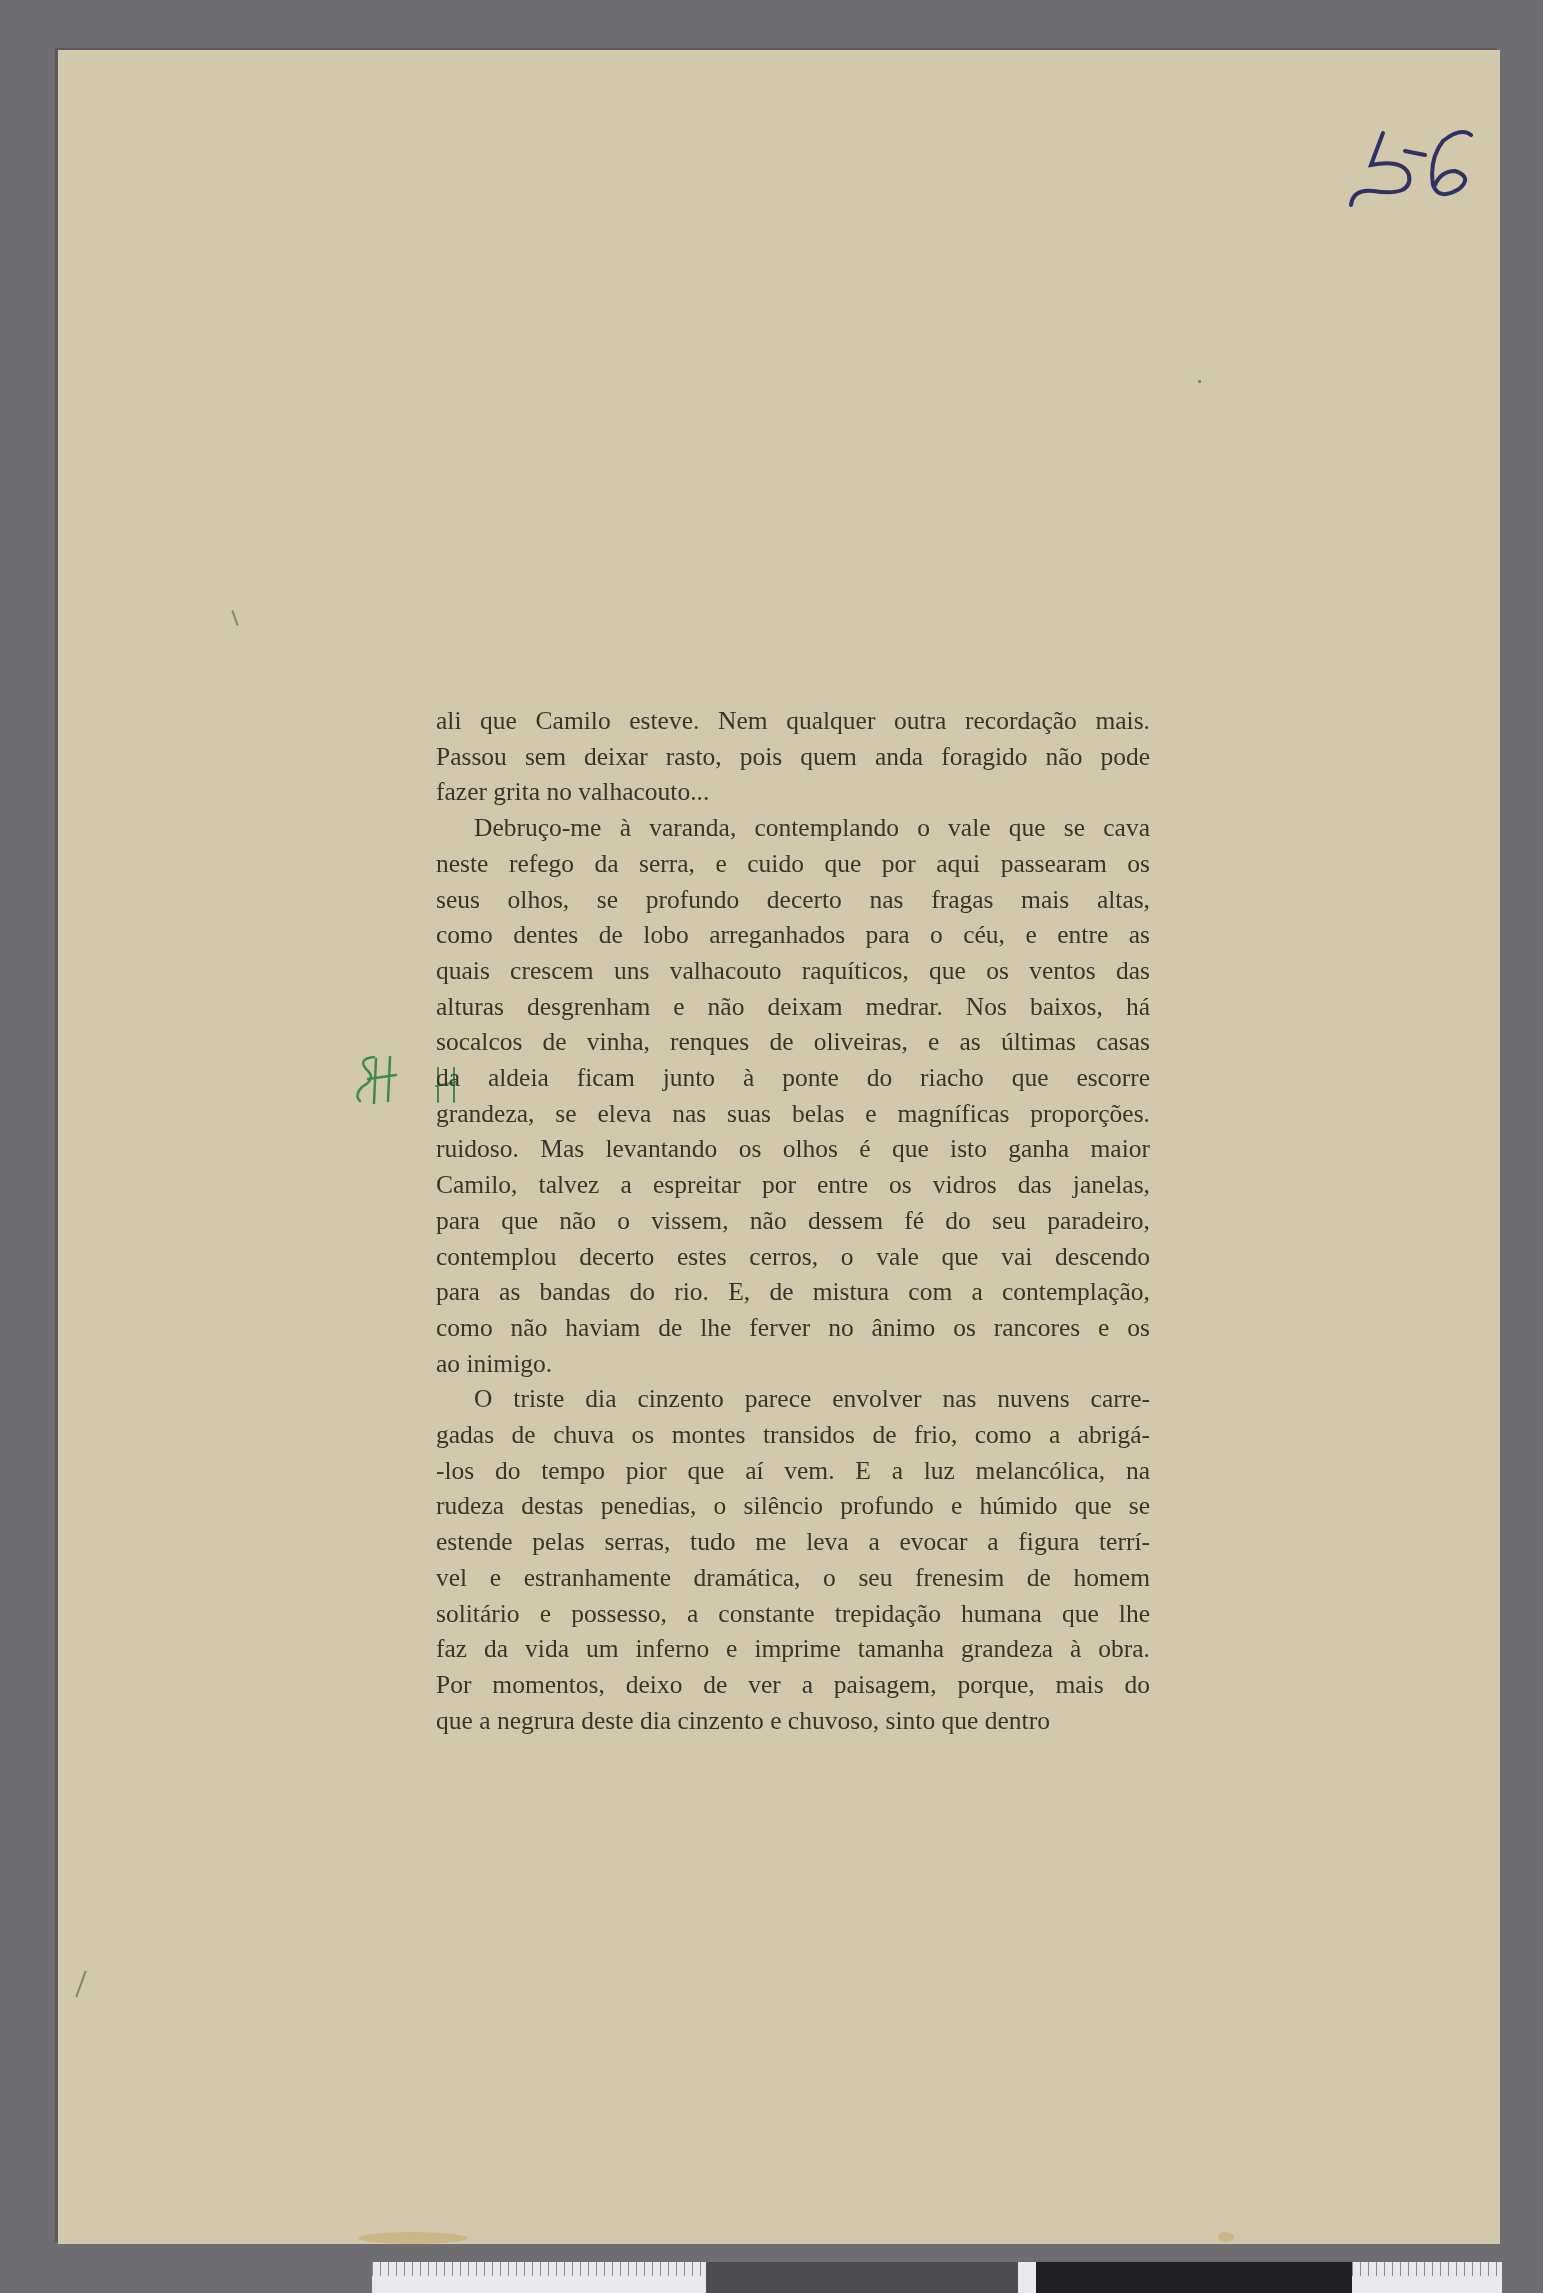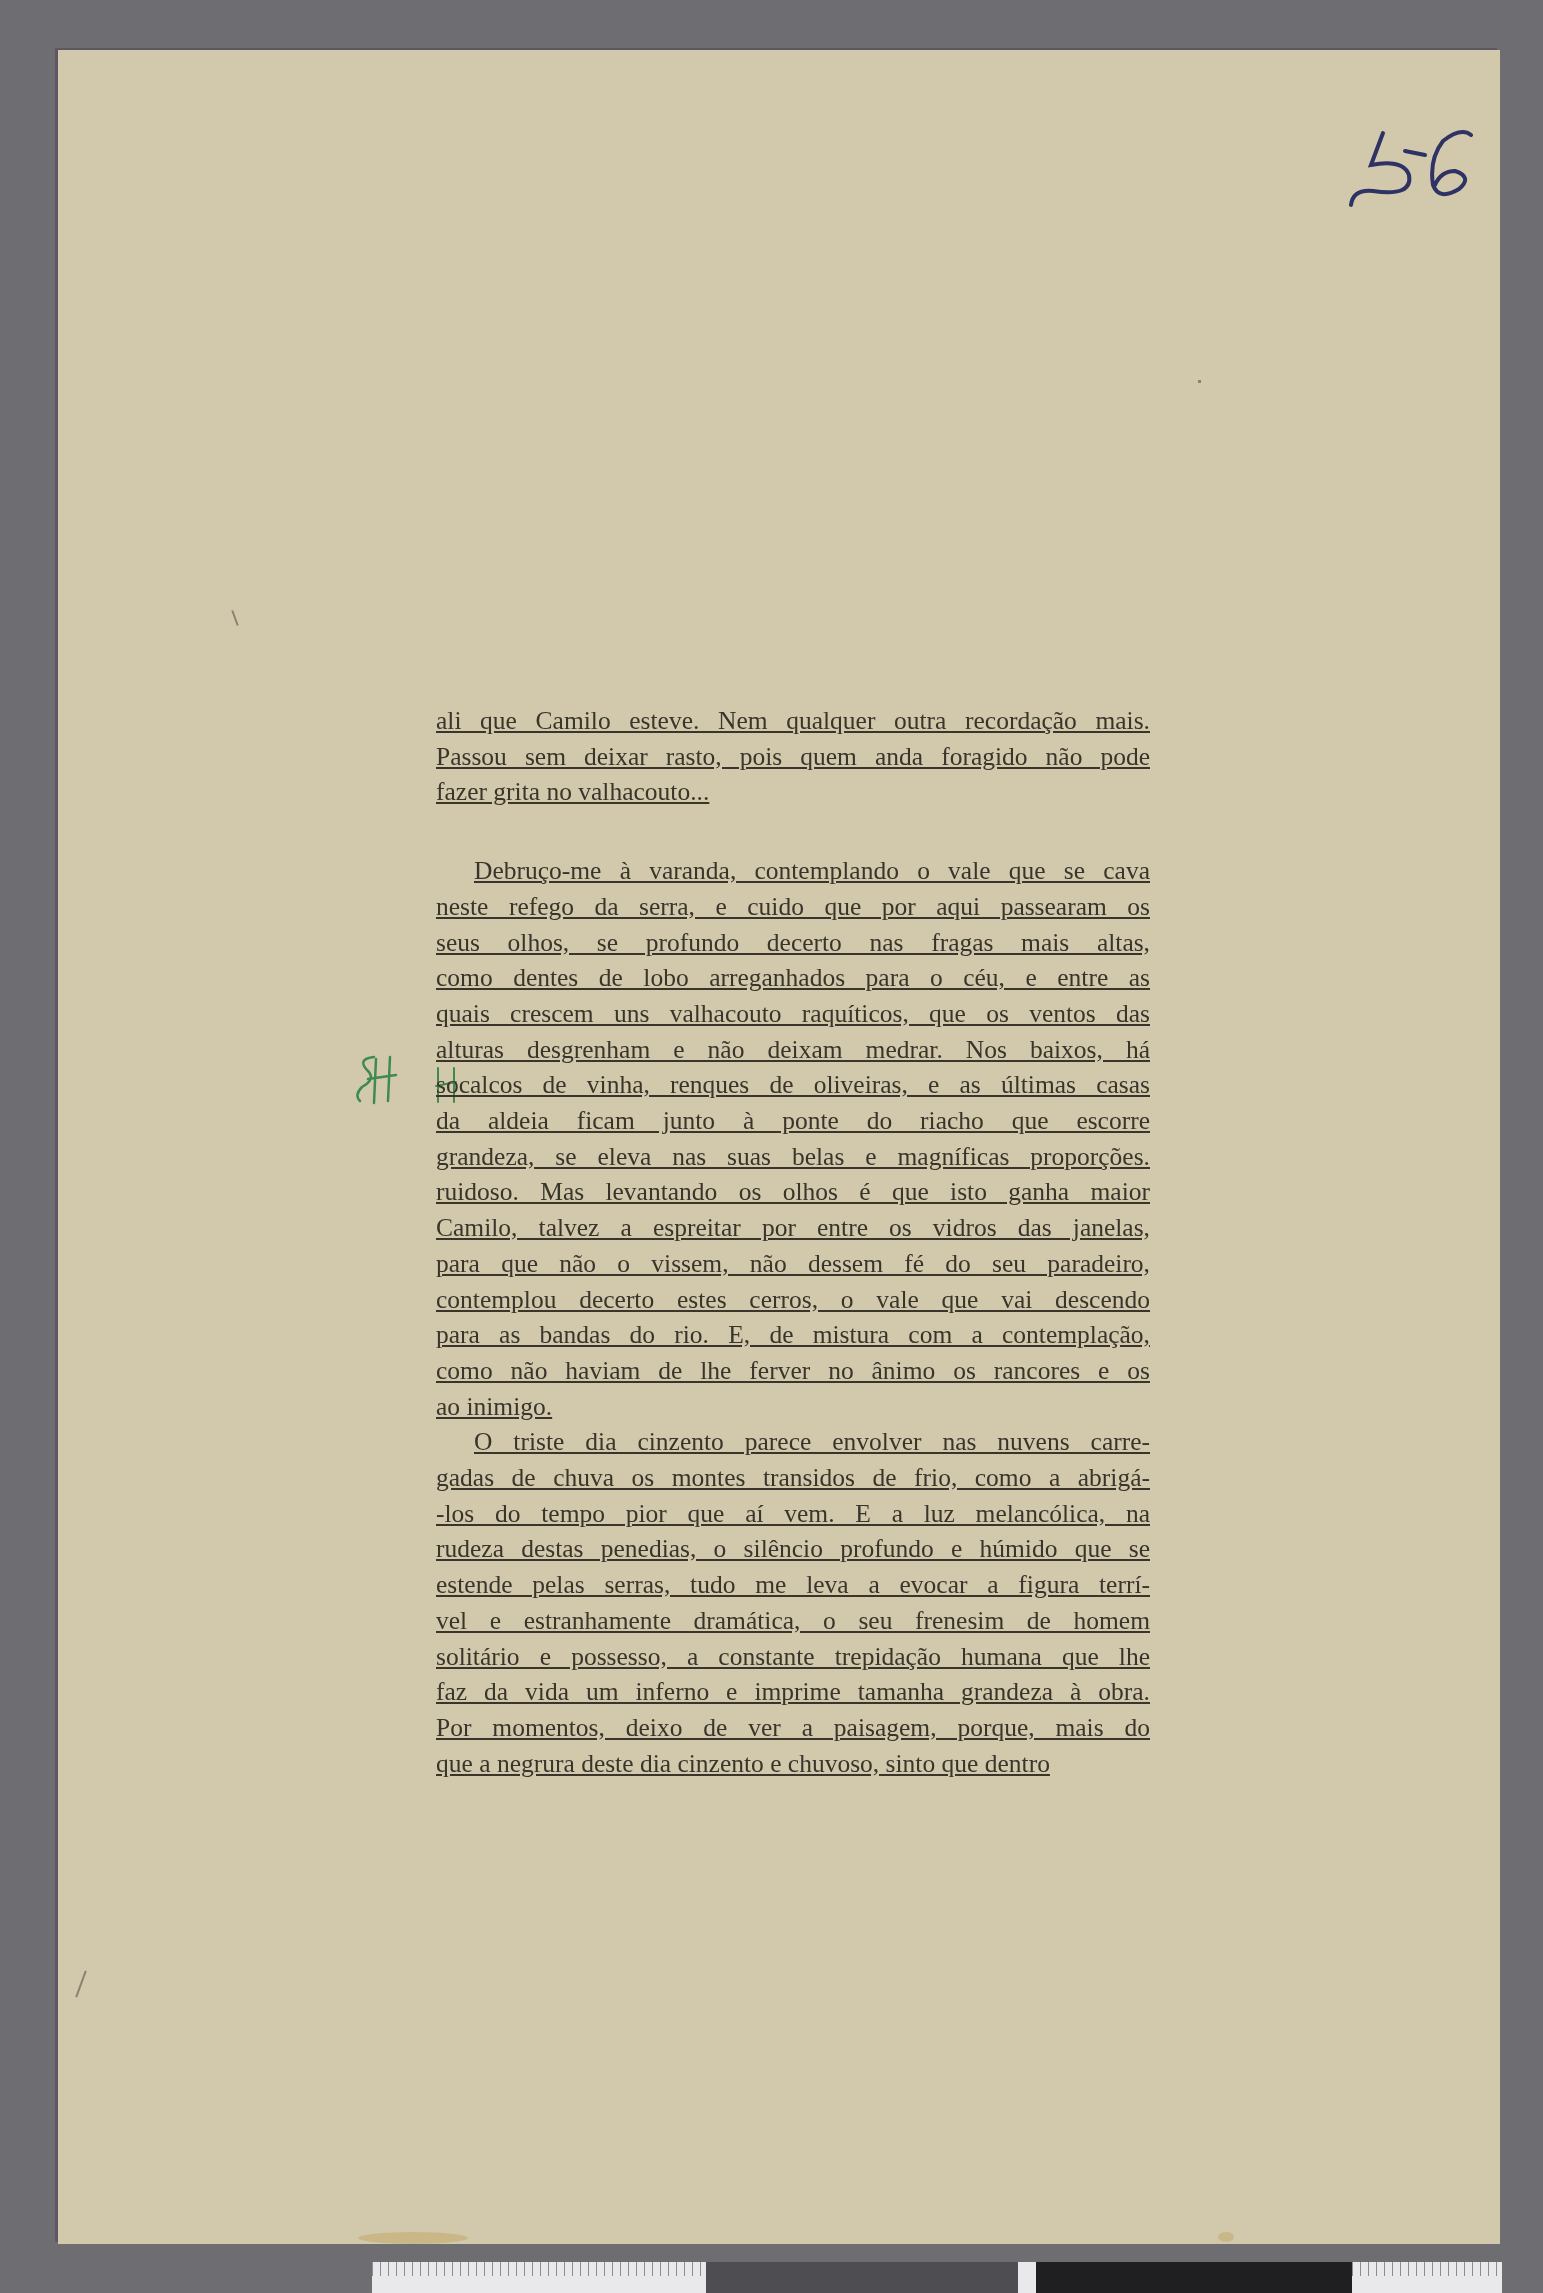--- a/index.html
+++ b/index.html
@@ -45,21 +45,20 @@
       text-align: justify;
     }
     .text-block p {
       margin: 0;
     }
     .line {
       display: block;
       white-space: nowrap;
       text-align-last: justify;
       text-align: justify;
-      text-decoration: underline;
     }
     .line.last {
       text-align-last: left;
     }
     .margin-note {
       position: absolute;
       left: 352px;
       top: 1053px;
       width: 46px;
       height: 52px;
@@ -133,21 +132,21 @@
   </svg>
 </div>
 
 <div class="text-block" id="text-block">
     <p>
       <span class="line">ali que Camilo esteve. Nem qualquer outra recordação mais.</span>
       <span class="line">Passou sem deixar rasto, pois quem anda foragido não pode</span>
       <span class="line last">fazer grita no valhacouto...</span>
     </p>
     <p>
-      <span class="line" style="text-indent: 38px; margin-top: 43px;">Debruço-me à varanda, contemplando o vale que se cava</span>
+      <span class="line" style="text-indent: 38px;">Debruço-me à varanda, contemplando o vale que se cava</span>
       <span class="line">neste refego da serra, e cuido que por aqui passearam os</span>
       <span class="line">seus olhos, se profundo decerto nas fragas mais altas,</span>
       <span class="line">como dentes de lobo arreganhados para o céu, e entre as</span>
       <span class="line">quais crescem uns valhacouto raquíticos, que os ventos das</span>
       <span class="line">alturas desgrenham e não deixam medrar. Nos baixos, há</span>
       <span class="line">socalcos de vinha, renques de oliveiras, e as últimas casas</span>
       <span class="line">da aldeia ficam junto à ponte do riacho que escorre</span>
       <span class="line">grandeza, se eleva nas suas belas e magníficas proporções.</span>
       <span class="line">ruidoso. Mas levantando os olhos é que isto ganha maior</span>
       <span class="line">Camilo, talvez a espreitar por entre os vidros das janelas,</span>

